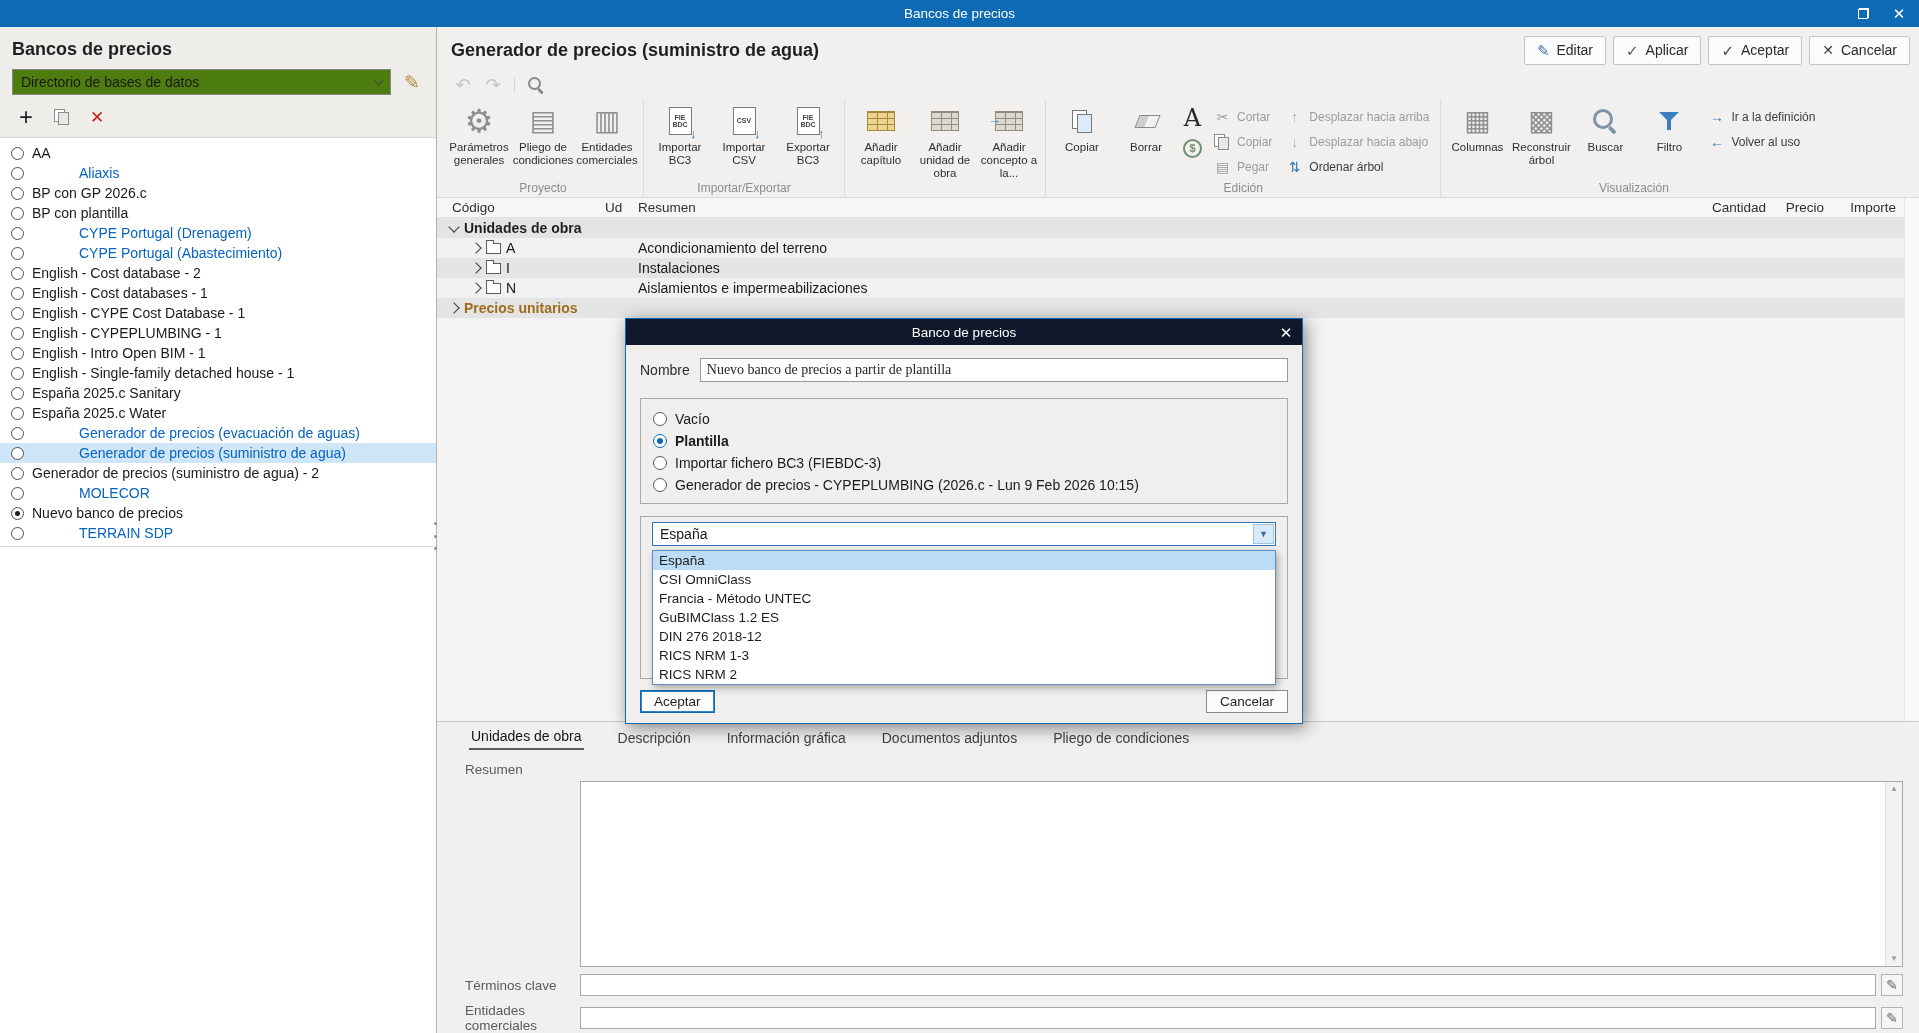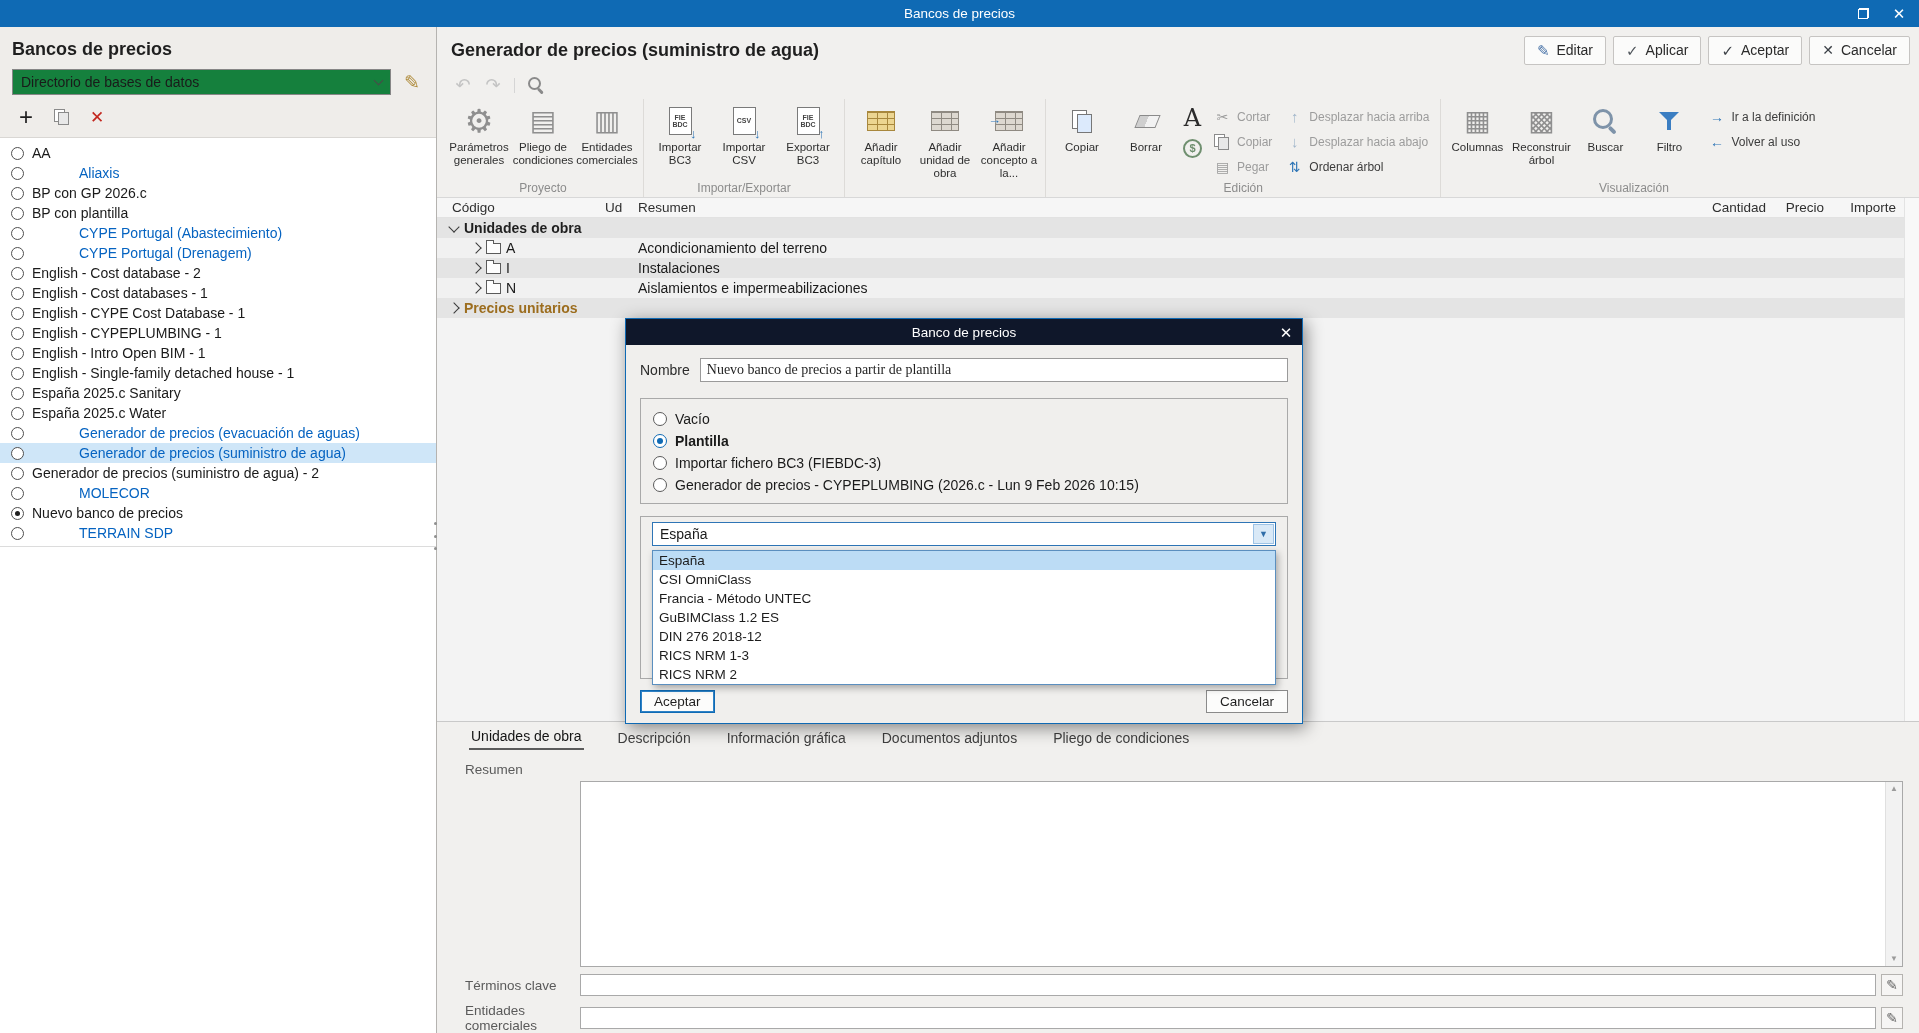--- a/index.html
+++ b/index.html
@@ -13,21 +13,21 @@
   .titlebar-buttons { position:absolute; right:2px; top:0; height:27px; display:flex; z-index:2; }
   .tb-btn { width:36px; height:27px; display:flex; align-items:center; justify-content:center; color:#fff; }
 
   .content { flex:1; display:flex; min-height:0; position:relative; }
 
   
   .left-panel { flex:0 0 437px; background:#fff; border-right:1px solid #b5b3b0; display:flex; flex-direction:column; }
   .left-top { background:#efedea; border-bottom:1px solid #d9d7d4; padding:12px 12px 6px; }
   .lp-title { font-size:18px; font-weight:bold; color:#1f1f1f; }
   .lp-select-row { display:flex; align-items:center; gap:9px; margin-top:9px; }
-  .lp-select { flex:1; height:26px; background:#15803d; border:1px solid #868686; display:flex; align-items:center; padding:0 2px 0 8px; font-size:14px; }
+  .lp-select { flex:1; height:26px; background:#4d7c0f; border:1px solid #868686; display:flex; align-items:center; padding:0 2px 0 8px; font-size:14px; }
   .lp-select-value { flex:1; white-space:nowrap; overflow:hidden; }
   .lp-select-btn { width:20px; height:22px; display:flex; align-items:center; justify-content:center; }
   .lp-toolbar { display:flex; align-items:center; gap:16px; margin-top:8px; height:28px; padding-left:2px; }
   .lp-tool { width:24px; height:24px; display:flex; align-items:center; justify-content:center; }
   .lp-list { flex:1; background:#fff; padding-top:5px; overflow:hidden; }
   .lp-item { height:20px; display:flex; align-items:center; gap:8px; padding:0 11px; font-size:14px; }
   .lp-item.selected { background:#cfe6f8; }
   .lp-label.link { color:#0563c1;margin-left:47px; }
   .radio { flex:0 0 13px; width:13px; height:13px; border:1px solid #4f4f4f; border-radius:50%; background:#fff; position:relative; }
   .radio.checked::after { content:""; position:absolute; left:3px; top:3px; right:3px; bottom:3px; background:#1f1f1f; border-radius:50%; }
@@ -206,25 +206,25 @@
           <div class="lp-item">
             <span class="radio"></span>
             <span class="lp-label">BP con GP 2026.c</span>
           </div>
           <div class="lp-item">
             <span class="radio"></span>
             <span class="lp-label">BP con plantilla</span>
           </div>
           <div class="lp-item">
             <span class="radio"></span>
+            <span class="lp-label link">CYPE Portugal (Drenagem)</span>
+          </div>
+          <div class="lp-item">
+            <span class="radio"></span>
             <span class="lp-label link">CYPE Portugal (Abastecimiento)</span>
-          </div>
-          <div class="lp-item">
-            <span class="radio"></span>
-            <span class="lp-label link">CYPE Portugal (Drenagem)</span>
           </div>
           <div class="lp-item">
             <span class="radio"></span>
             <span class="lp-label">English - Cost database - 2</span>
           </div>
           <div class="lp-item">
             <span class="radio"></span>
             <span class="lp-label">English - Cost databases - 1</span>
           </div>
           <div class="lp-item">

